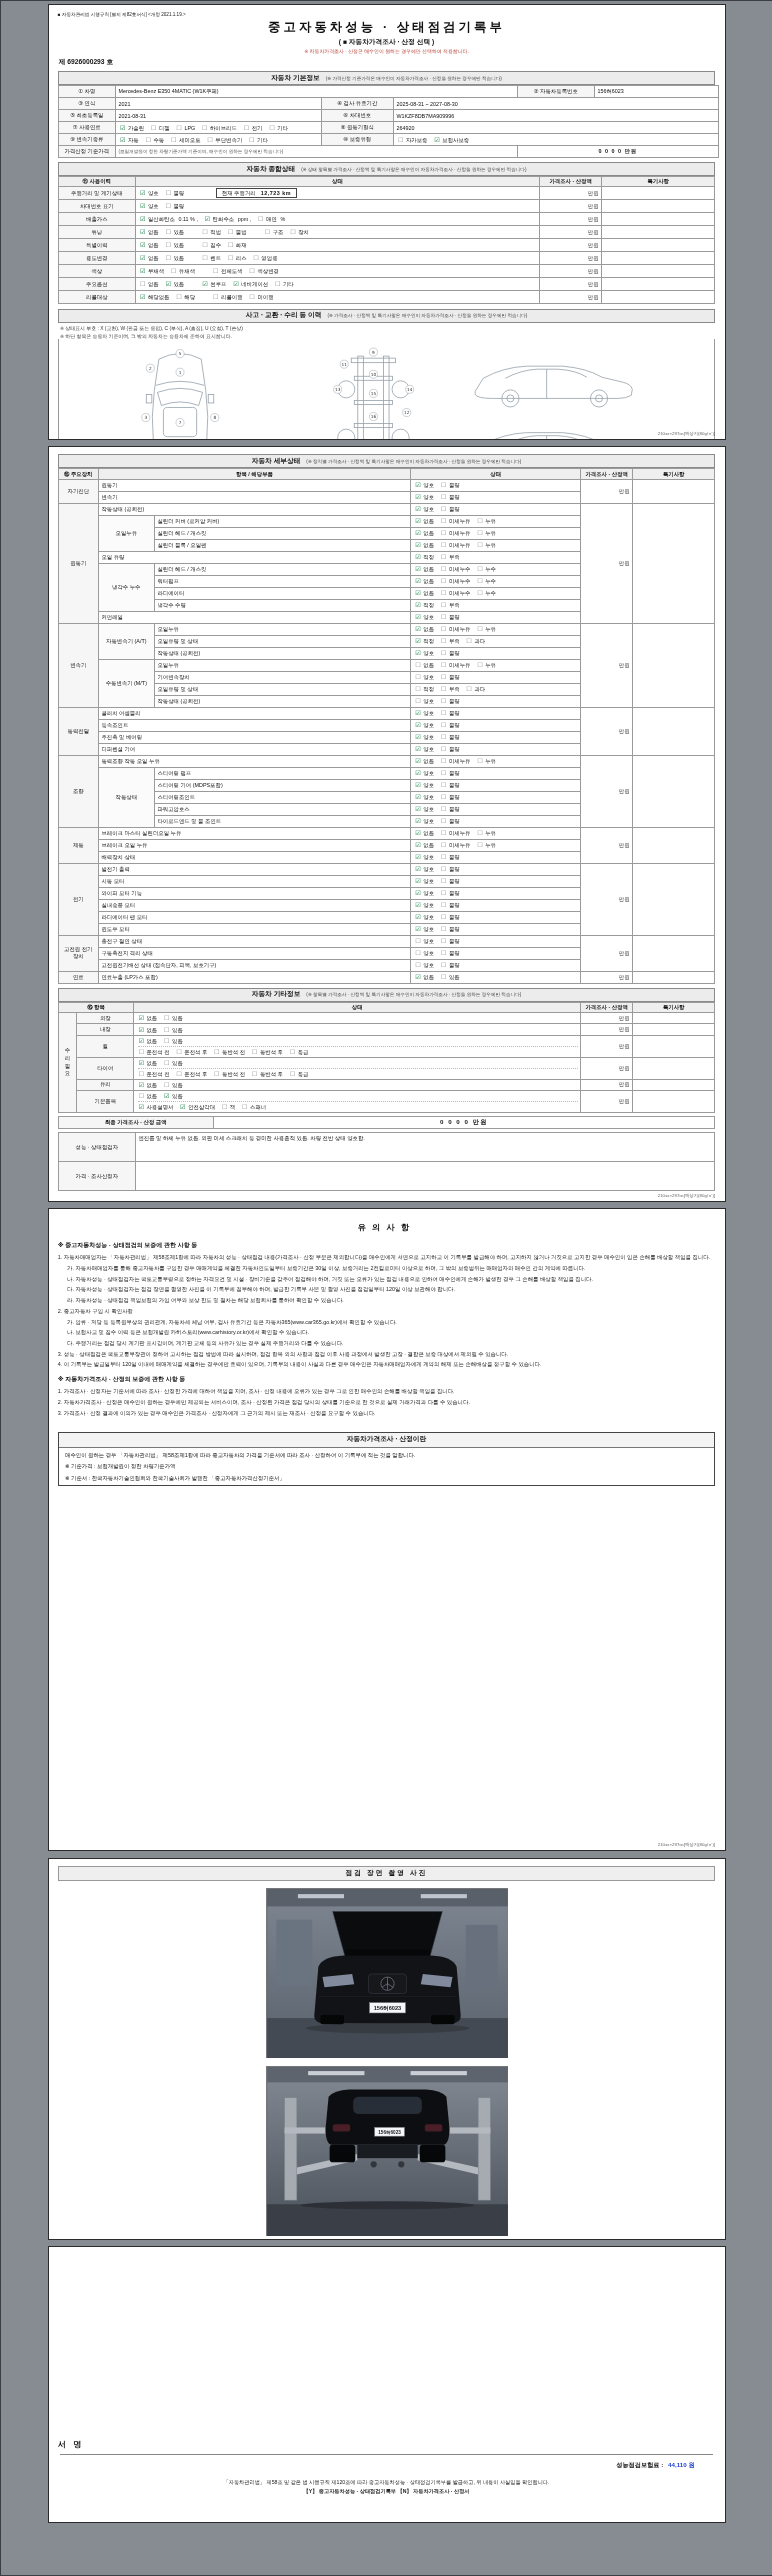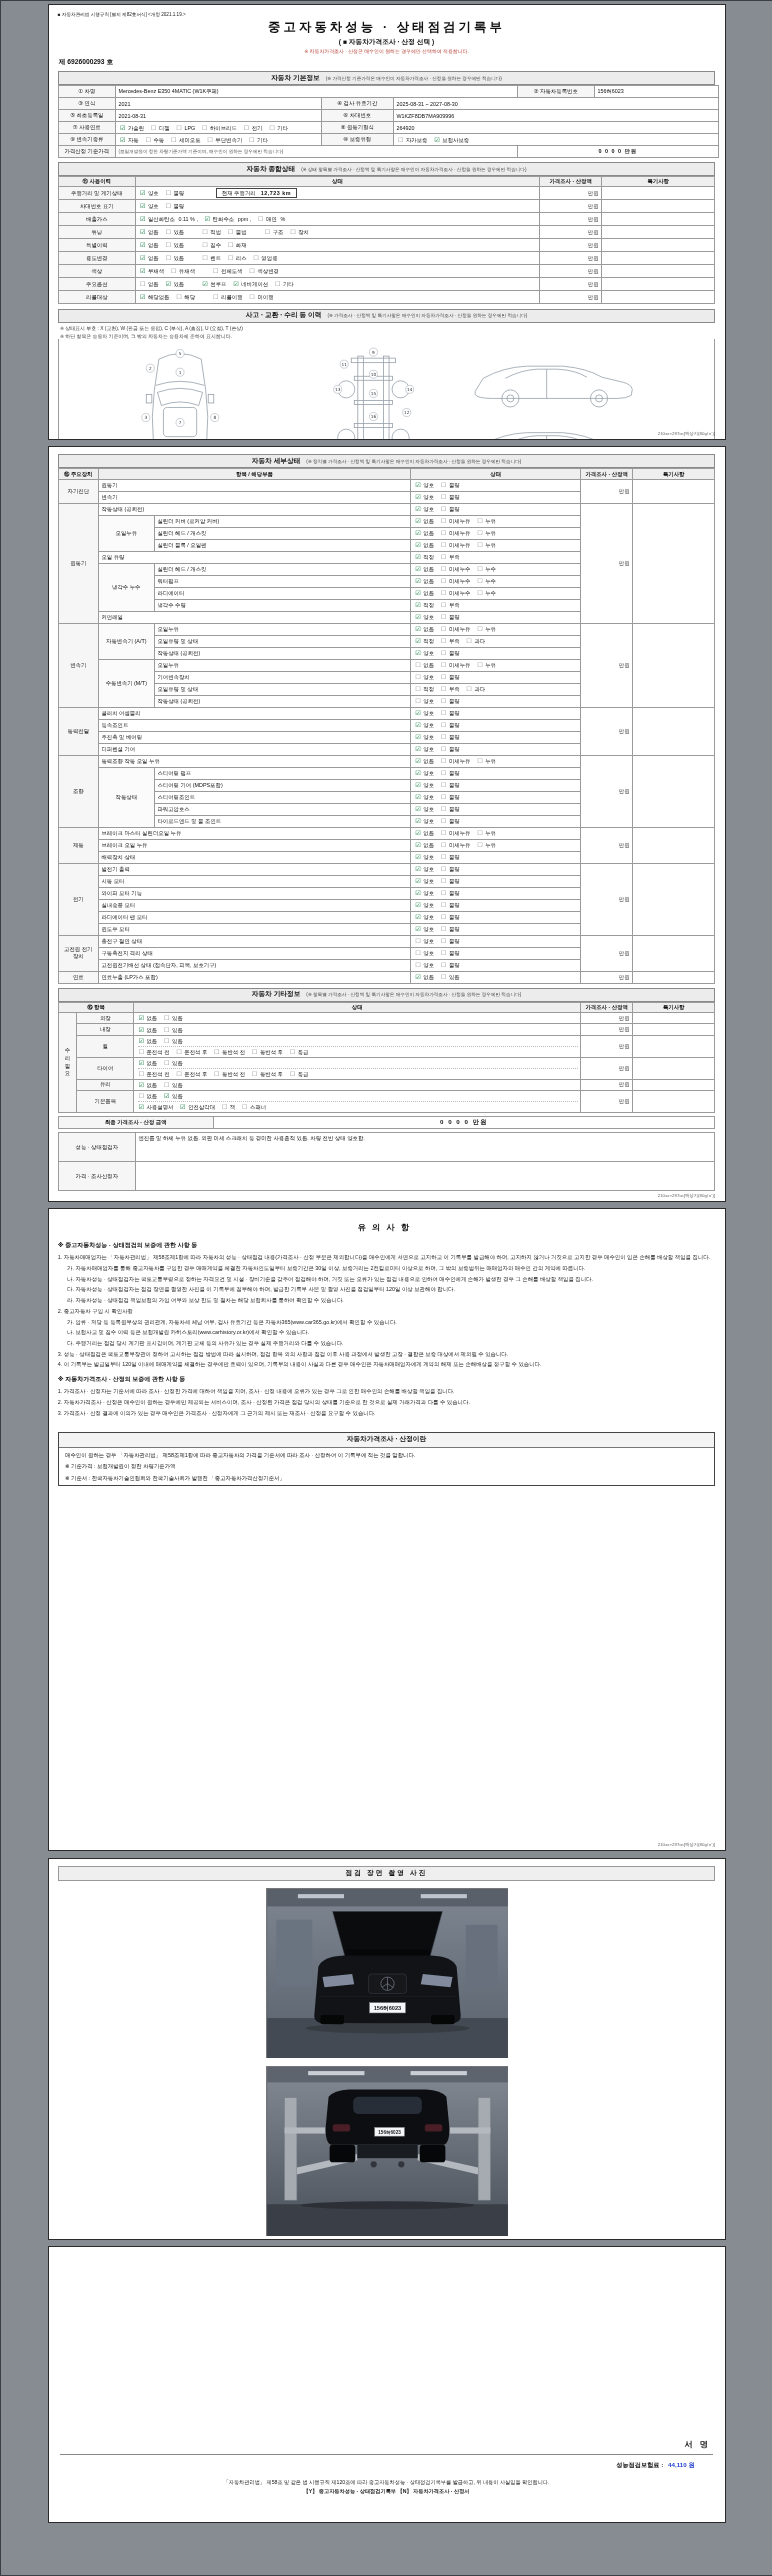--- a/index.html
+++ b/index.html
@@ -74,21 +74,21 @@
   .np{font-size:5.4px;line-height:1.6;margin:2.1px 0;color:#222;white-space:normal}
   .np.ind{margin-left:9.3px}
   .price-box{border:0.8px solid #444;margin-top:14.4px}
   .price-box-title{text-align:center;font-weight:bold;font-size:6.7px;padding:2.6px;border-bottom:0.5px solid #777;background:#f4f4f4}
   .price-box p{font-size:5.4px;margin:3.1px 6.2px;line-height:1.5}
 
   .photo-head{border:0.5px solid #999;background:#efefef;text-align:center;font-weight:bold;font-size:6.7px;padding:2.1px;margin-bottom:7.2px;letter-spacing:2.1px}
   .photo{width:242px;height:170px;margin:0 auto 8.2px;border:0.5px solid #777;background:#555;font-size:0}
 
   .sig-space{height:185px}
-  .sig-title{text-align:right;font-weight:bold;font-size:8.2px;letter-spacing:7.2px;margin-bottom:4.1px}
+  .sig-title{text-align:left;font-weight:bold;font-size:8.2px;letter-spacing:7.2px;margin-bottom:4.1px}
   .sig-rule{border:none;border-top:0.5px solid #888;margin:0 2.1px 6.2px}
   .fee-line{text-align:right;font-size:6.2px;font-weight:bold;margin:2.1px 20.6px 8.2px 0}
   .fee-value{color:var(--fee,#1f3fd0);margin-left:3.1px}
   .sig-note{font-size:5.2px;text-align:center;margin:2.1px 0;color:#222}
   .sig-note.b{font-weight:bold}
 
   .page-foot{position:absolute;right:9.3px;bottom:3.1px;font-size:4.4px;color:#666}
 </style>
 </head>
 <body>

